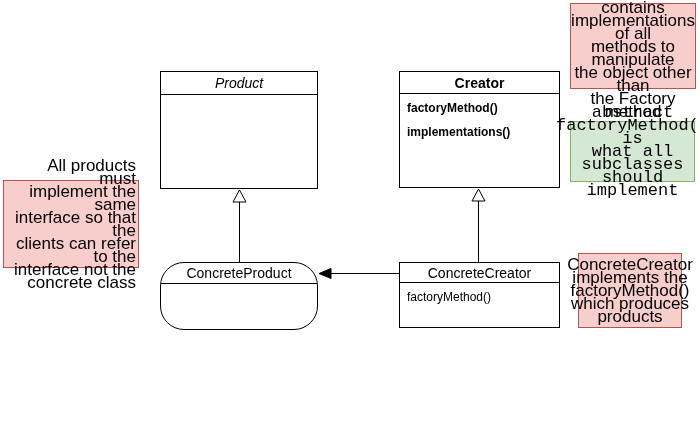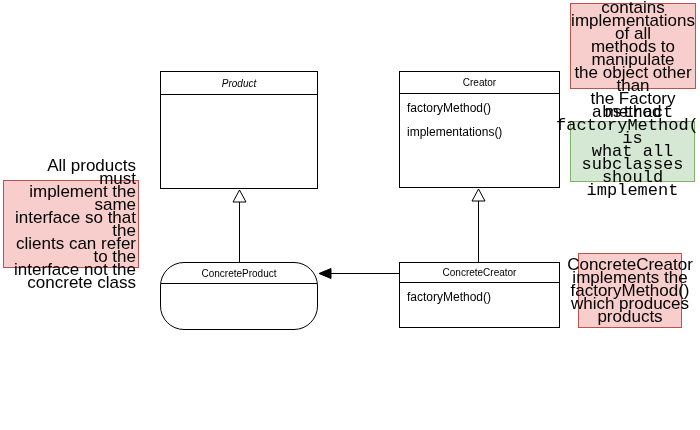--- a/index.html
+++ b/index.html
@@ -22,21 +22,21 @@
     position: absolute;
     background: #ffffff;
     border: 1px solid #000000;
     box-sizing: border-box;
   }
   .uml-class .hdr {
     border-bottom: 1px solid #000000;
     display: flex;
     align-items: center;
     justify-content: center;
-    font-size: 10px;
+    font-size: 14px;
     box-sizing: border-box;
   }
   .hdr.italic { font-style: italic; }
   .uml-class .body { box-sizing: border-box; padding-top: 2px; }
   .method {
     font-size: 12px;
     height: 24px;
     padding-left: 7px;
     display: flex;
     align-items: center;
@@ -80,21 +80,21 @@
       <line class="conn-line" x1="399" y1="273.5" x2="331" y2="273.5"></line>
       <polygon class="tri-filled" points="319,273.5 331,268.5 331,278.5"></polygon>
     </g>
   </svg>
 
   <div class="uml-class" style="left:160px; top:71px; width:158px; height:118px;">
     <div class="hdr italic" style="height:23px;">Product</div>
     <div class="body"></div>
   </div>
 
-  <div class="uml-class" style="left:399px; top:71px; width:161px; height:117px;">
+  <div class="uml-class" style="left:399px; top:71px; width:161px; height:117px;font-weight:bold;">
     <div class="hdr" style="height:22px;">Creator</div>
     <div class="body">
       <div class="method">factoryMethod()</div>
       <div class="method">implementations()</div>
     </div>
   </div>
 
   <div class="uml-class" style="left:160px; top:262px; width:158px; height:68px;border-radius:24px;">
     <div class="hdr" style="height:21px;">ConcreteProduct</div>
     <div class="body"></div>

